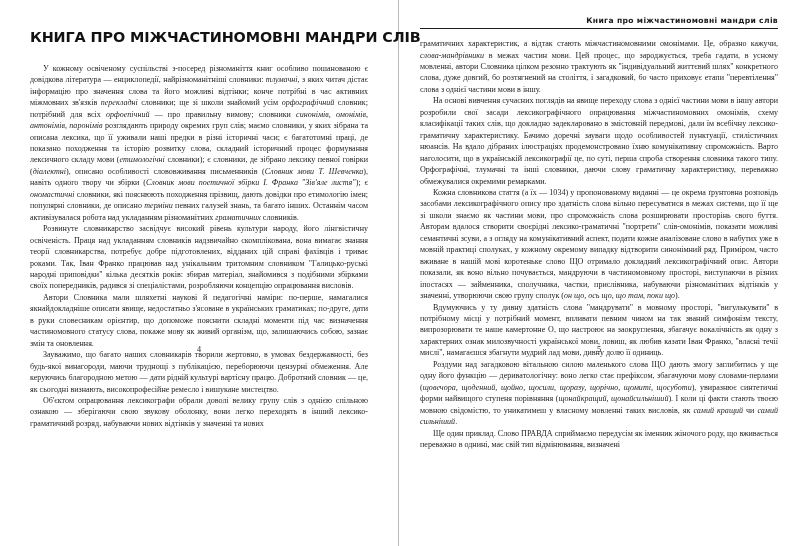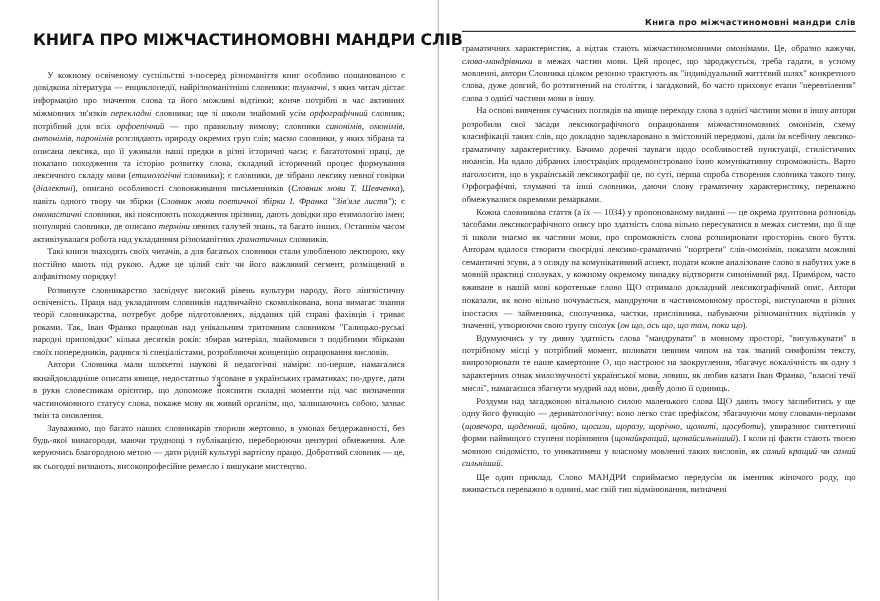--- a/index.html
+++ b/index.html
@@ -121,41 +121,41 @@
 <div id="spread">
 
   <div id="gutter"></div>
 
   <div class="page left">
 
     <h1 class="chapter-title">КНИГА ПРО МІЖЧАСТИНОМОВНІ МАНДРИ СЛІВ</h1>
 
     <div class="body-col">
       <p>У кожному освіченому суспільстві з-посеред різноманіття книг особливо пошанованою є довідкова література — енциклопедії, найрізноманітніші словники: <i>тлумачні</i>, з яких читач дістає інформацію про значення слова та його можливі відтінки; конче потрібні в час активних міжмовних зв'язків <i>перекладні</i> словники; ще зі школи знайомий усім <i>орфографічний</i> словник; потрібний для всіх <i>орфоепічний</i> — про правильну вимову; словники <i>синонімів, омонімів, антонімів, паронімів</i> розглядають природу окремих груп слів; маємо словники, у яких зібрана та описана лексика, що її уживали наші предки в різні історичні часи; є багатотомні праці, де показано походження та історію розвитку слова, складний історичний процес формування лексичного складу мови (<i>етимологічні</i> словники); є словники, де зібрано лексику певної говірки (<i>діалектні</i>), описано особливості слововживання письменників (<i>Словник мови Т. Шевченка</i>), навіть одного твору чи збірки (<i>Словник мови поетичної збірки І. Франка "Зів'яле листя"</i>); є <i>ономастичні</i> словники, які пояснюють походження прізвищ, дають довідки про етимологію імен; популярні словники, де описано <i>терміни</i> певних галузей знань, та багато інших. Останнім часом активізувалася робота над укладанням різноманітних <i>граматичних</i> словників.</p>
-      <p>Такі книги знаходять своїх читачів, а для багатьох словники стали улюбленою лектюрою, яку постійно мають під рукою. Адже це цілий світ чи його важливий сегмент, розміщений в алфавітному порядку!</p>
       <p>Розвинуте словникарство засвідчує високий рівень культури народу, його лінгвістичну освіченість. Праця над укладанням словників надзвичайно скомплікована, вона вимагає знання теорії словникарства, потребує добре підготовлених, відданих цій справі фахівців і триває роками. Так, Іван Франко працював над унікальним тритомним словником "Галицько-руські народні приповідки" кілька десятків років: збирав матеріал, знайомився з подібними збірками своїх попередників, радився зі спеціалістами, розробляючи концепцію опрацювання висловів.</p>
       <p>Автори Словника мали шляхетні наукові й педагогічні наміри: по-перше, намагалися якнайдокладніше описати явище, недостатньо з'ясоване в українських граматиках; по-друге, дати в руки словесникам орієнтир, що допоможе пояснити складні моменти під час визначення частиномовного статусу слова, покаже мову як живий організм, що, залишаючись собою, зазнає змін та оновлення.</p>
       <p>Зауважимо, що багато наших словникарів творили жертовно, в умовах бездержавності, без будь-якої винагороди, маючи труднощі з публікацією, переборюючи цензурні обмеження. Але керуючись благородною метою — дати рідній культурі вартісну працю. Добротний словник — це, як сьогодні визнають, високопрофесійне ремесло і вишукане мистецтво.</p>
+      <p>Об'єктом опрацювання лексикографи обрали доволі велику групу слів з однією спільною ознакою — зберігаючи свою звукову оболонку, вони легко переходять в інший лексико-граматичний розряд, набуваючи нових відтінків у значенні та нових</p>
     </div>
 
     <div class="folio">4</div>
   </div>
 
   <div class="page right">
 
     <div class="running-head">
       <span class="rh-text">Книга про міжчастиномовні мандри слів</span>
       <span class="rh-rule"></span>
     </div>
 
     <div class="body-col">
       <p class="cont">граматичних характеристик, а відтак стають міжчастиномовними омонімами. Це, образно кажучи, <i>слова-мандрівники</i> в межах частин мови. Цей процес, що зароджується, треба гадати, в усному мовленні, автори Словника цілком резонно трактують як "індивідуальний життєвий шлях" конкретного слова, дуже довгий, бо розтягнений на століття, і загадковий, бо часто приховує етапи "перевтілення" слова з однієї частини мови в іншу.</p>
       <p>На основі вивчення сучасних поглядів на явище переходу слова з однієї частини мови в іншу автори розробили свої засади лексикографічного опрацювання міжчастиномовних омонімів, схему класифікації таких слів, що докладно задекларовано в змістовній передмові, дали їм всебічну лексико-граматичну характеристику. Бачимо доречні зауваги щодо особливостей пунктуації, стилістичних нюансів. На вдало дібраних ілюстраціях продемонстровано їхню комунікативну спроможність. Варто наголосити, що в українській лексикографії це, по суті, перша спроба створення словника такого типу. Орфографічні, тлумачні та інші словники, даючи слову граматичну характеристику, переважно обмежувалися окремими ремарками.</p>
       <p>Кожна словникова стаття (а їх — 1034) у пропонованому виданні — це окрема ґрунтовна розповідь засобами лексикографічного опису про здатність слова вільно пересуватися в межах системи, що її ще зі школи знаємо як частини мови, про спроможність слова розширювати просторінь свого буття. Авторам вдалося створити своєрідні лексико-граматичні "портрети" слів-омонімів, показати можливі семантичні зсуви, а з огляду на комунікативний аспект, подати кожне аналізоване слово в набутих уже в мовній практиці сполуках, у кожному окремому випадку відтворити синонімний ряд. Приміром, часто вживане в нашій мові коротеньке слово <b>ЩО</b> отримало докладний лексикографічний опис. Автори показали, як воно вільно почувається, мандруючи в частиномовному просторі, виступаючи в різних іпостасях — займенника, сполучника, частки, прислівника, набуваючи різноманітних відтінків у значенні, утворюючи свою групу сполук (<i>он що, ось що, що там, поки що</i>).</p>
       <p>Вдумуючись у ту дивну здатність слова "мандрувати" в мовному просторі, "вигулькувати" в потрібному місці у потрібний момент, впливати певним чином на так званий симфонізм тексту, випрозорювати те наше камертонне <b>О</b>, що настроює на заокруглення, збагачує вокалічність як одну з характерних ознак милозвучності української мови, ловиш, як любив казати Іван Франко, "власні течії мислі", намагаєшся збагнути мудрий лад мови, дивну долю її одиниць.</p>
       <p>Роздуми над загадковою вітальною силою маленького слова <b>ЩО</b> дають змогу заглибитись у ще одну його функцію — дериватологічну: воно легко стає префіксом, збагачуючи мову словами-перлами (<i>щовечора, щоденний, щойно, щосили, щоразу, щорічно, щомиті, щосуботи</i>), увиразнює синтетичні форми найвищого ступеня порівняння (<i>щонайкращий, щонайсильніший</i>). І коли ці факти стають твоєю мовною свідомістю, то уникатимеш у власному мовленні таких висловів, як <i>самий кращий</i> чи <i>самий сильніший</i>.</p>
-      <p>Ще один приклад. Слово <b>МАНДРИ</b> сприймаємо передусім як іменник жіночого роду, що вживається переважно в однині, має свій тип відмінювання, визначені</p>
+      <p>Ще один приклад. Слово <b>ПРАВДА</b> сприймаємо передусім як іменник жіночого роду, що вживається переважно в однині, має свій тип відмінювання, визначені</p>
     </div>
 
     <div class="folio">5</div>
   </div>
 
 </div>
 
 </body></html>

